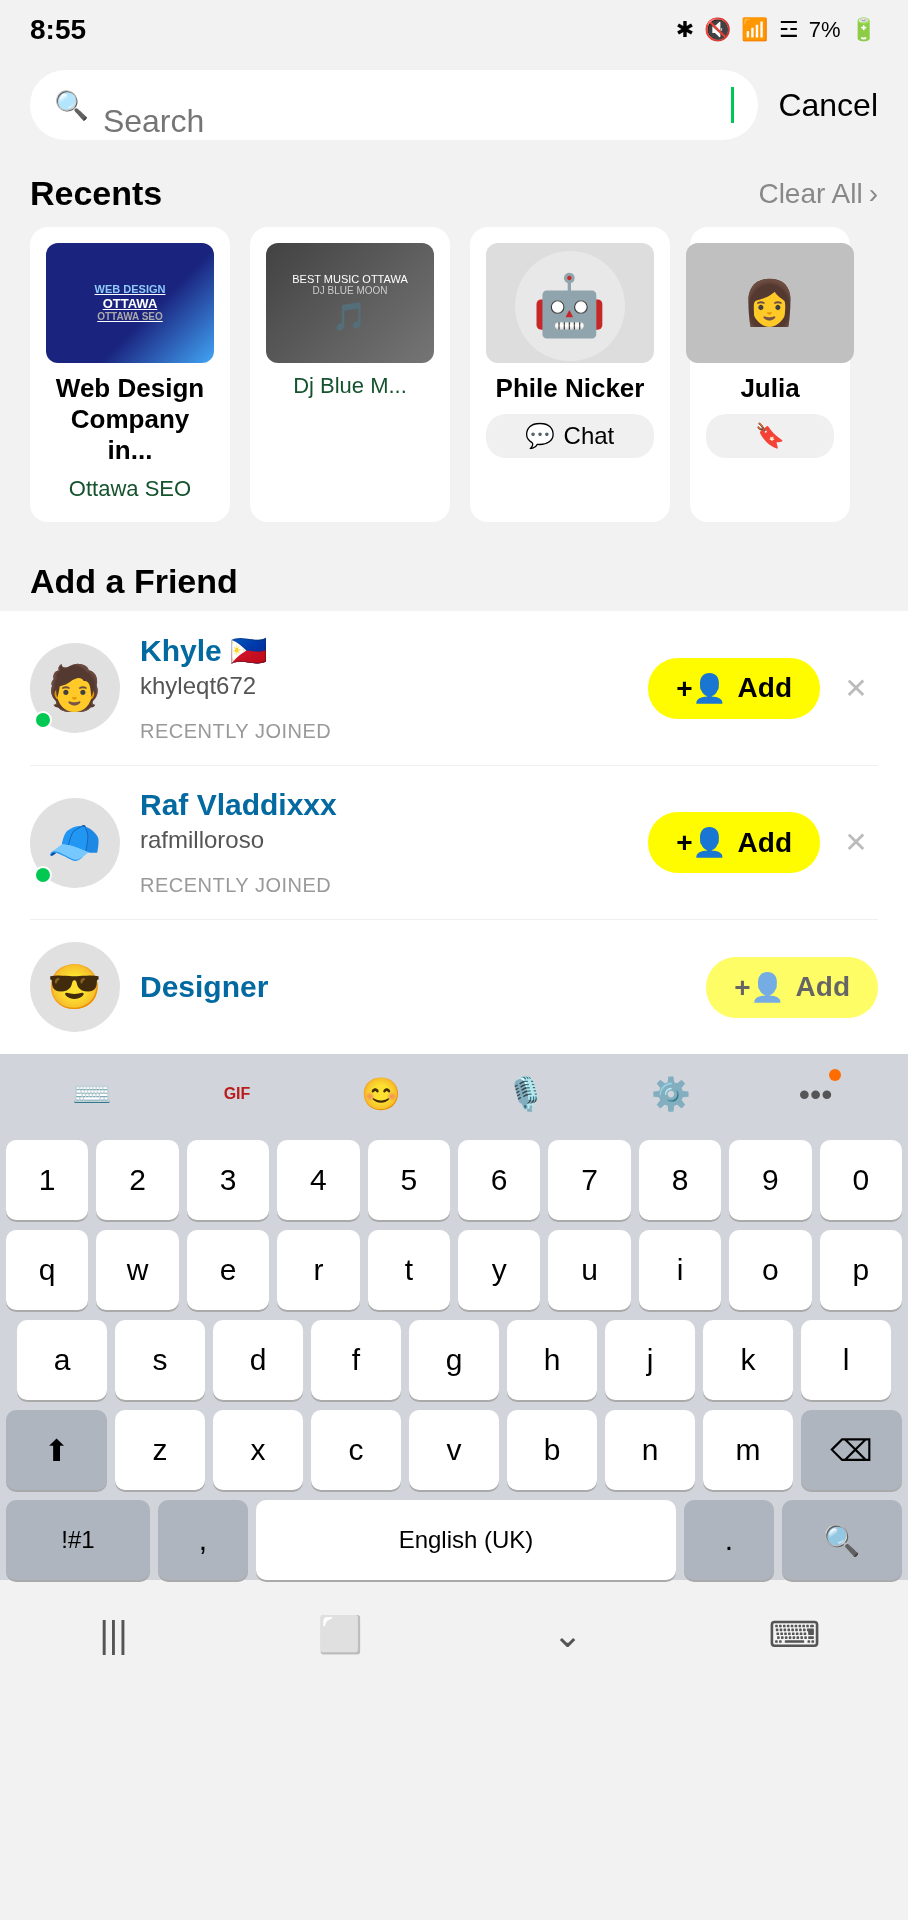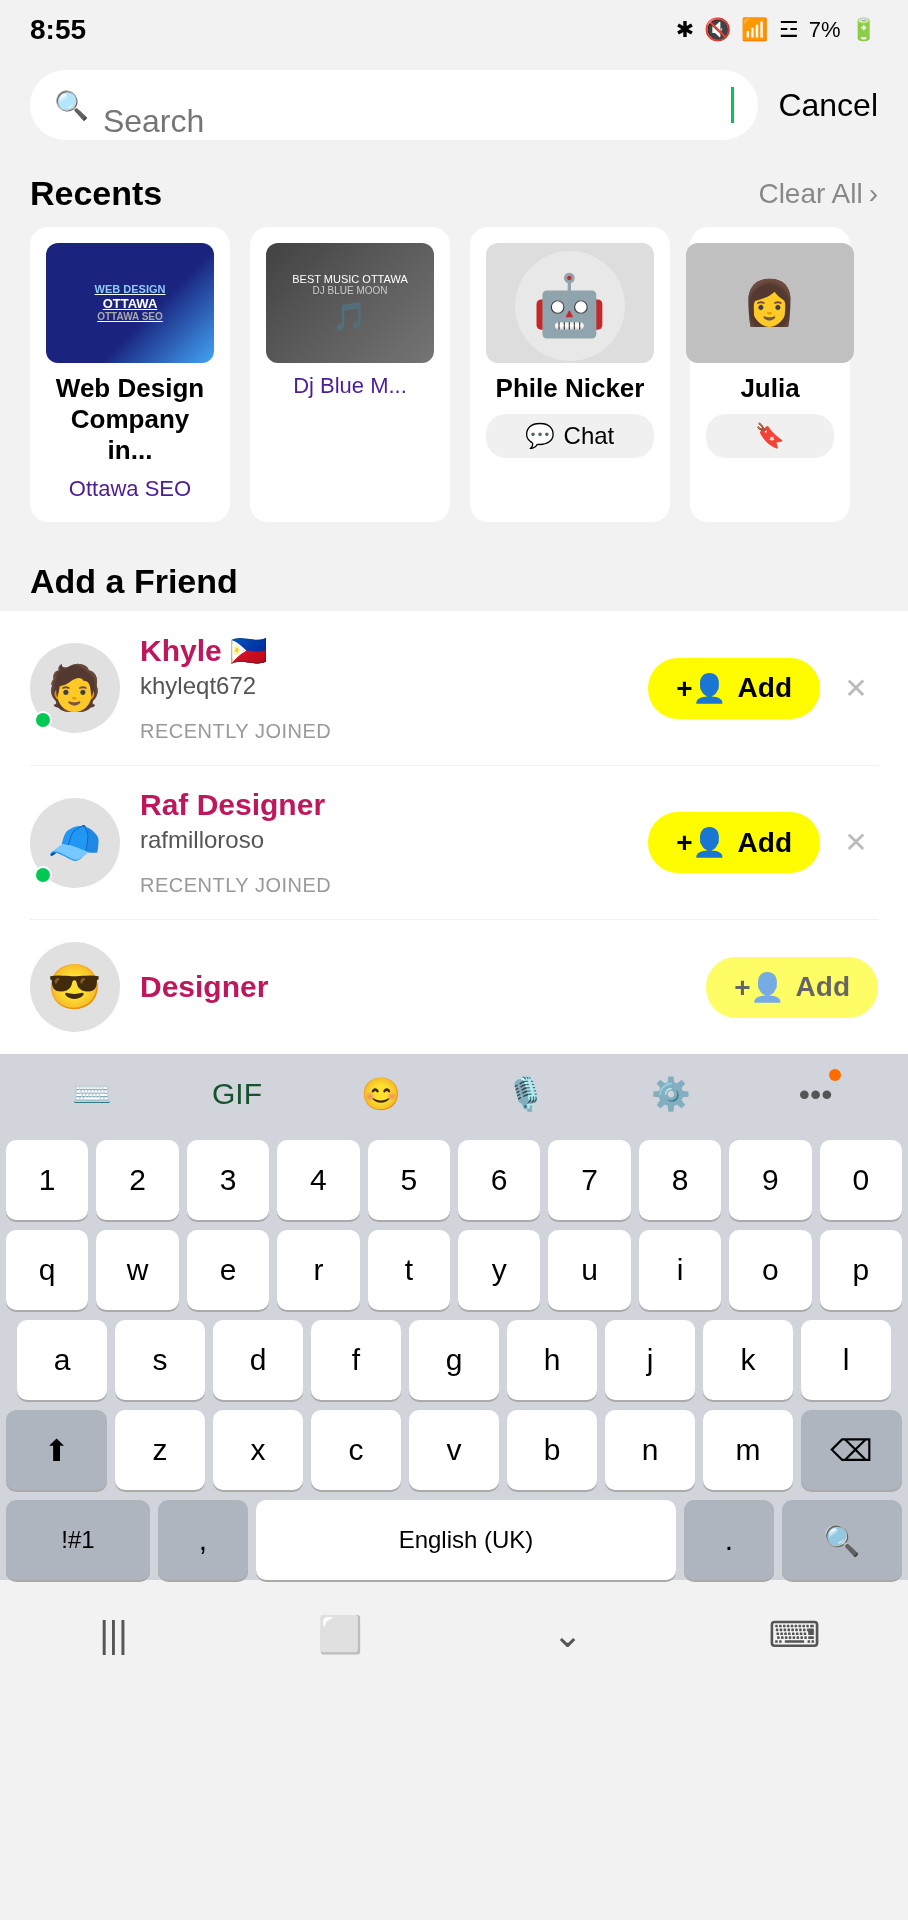--- a/index.html
+++ b/index.html
@@ -142,21 +142,21 @@
     }
     .recent-name {
       font-size: 26px;
       font-weight: 600;
       color: #000;
       text-align: center;
       width: 100%;
     }
     .recent-sub {
       font-size: 22px;
-      color: #4c1d95;
+      color: #14532d;
       text-align: center;
     }
     .recent-action {
       background: #f0f0f0;
       border-radius: 20px;
       padding: 8px 18px;
       display: flex;
       align-items: center;
       gap: 8px;
       font-size: 24px;
@@ -207,21 +207,21 @@
       background: #00c853;
       border-radius: 50%;
       border: 2px solid #fff;
     }
     .friend-info {
       flex: 1;
     }
     .friend-name {
       font-size: 30px;
       font-weight: 700;
-      color: #be185d;
+      color: #0369a1;
       display: flex;
       align-items: flex-start;
       gap: 8px;
     }
     .friend-username {
       font-size: 24px;
       color: #555;
       margin-top: 4px;
     }
     .friend-tag {
@@ -540,21 +540,21 @@
     </div>
   </div>
 
   <div class="friend-item">
     <div class="friend-avatar-wrap">
       <div class="friend-avatar">🧢</div>
       <div class="online-dot"></div>
     </div>
     <div class="friend-info">
       <div class="friend-name">
-        <span>Raf Designer</span>
+        <span>Raf Vladdixxx</span>
       </div>
       <div class="friend-username">rafmilloroso</div>
       <div class="friend-tag">RECENTLY JOINED</div>
     </div>
     <div class="friend-actions">
       <button class="add-btn">
         <span>+👤</span>
         <span>Add</span>
       </button>
       <button class="dismiss-btn">✕</button>
@@ -575,21 +575,21 @@
         <span>+👤</span>
         <span>Add</span>
       </button>
     </div>
   </div>
 
 </div>
 
 <div class="keyboard-toolbar">
   <button class="kb-tool-btn">⌨️</button>
-  <button class="kb-tool-btn" style="font-size:30px; font-weight:400; color:#14532d;">GIF</button>
+  <button class="kb-tool-btn" style="font-size:16px; font-weight:700; color:#b91c1c;">GIF</button>
   <button class="kb-tool-btn">😊</button>
   <button class="kb-tool-btn">🎙️</button>
   <button class="kb-tool-btn">⚙️</button>
   <button class="kb-tool-btn">
     <span>•••</span>
     <span class="orange-dot"></span>
   </button>
 </div>
 
 <div class="keyboard">

